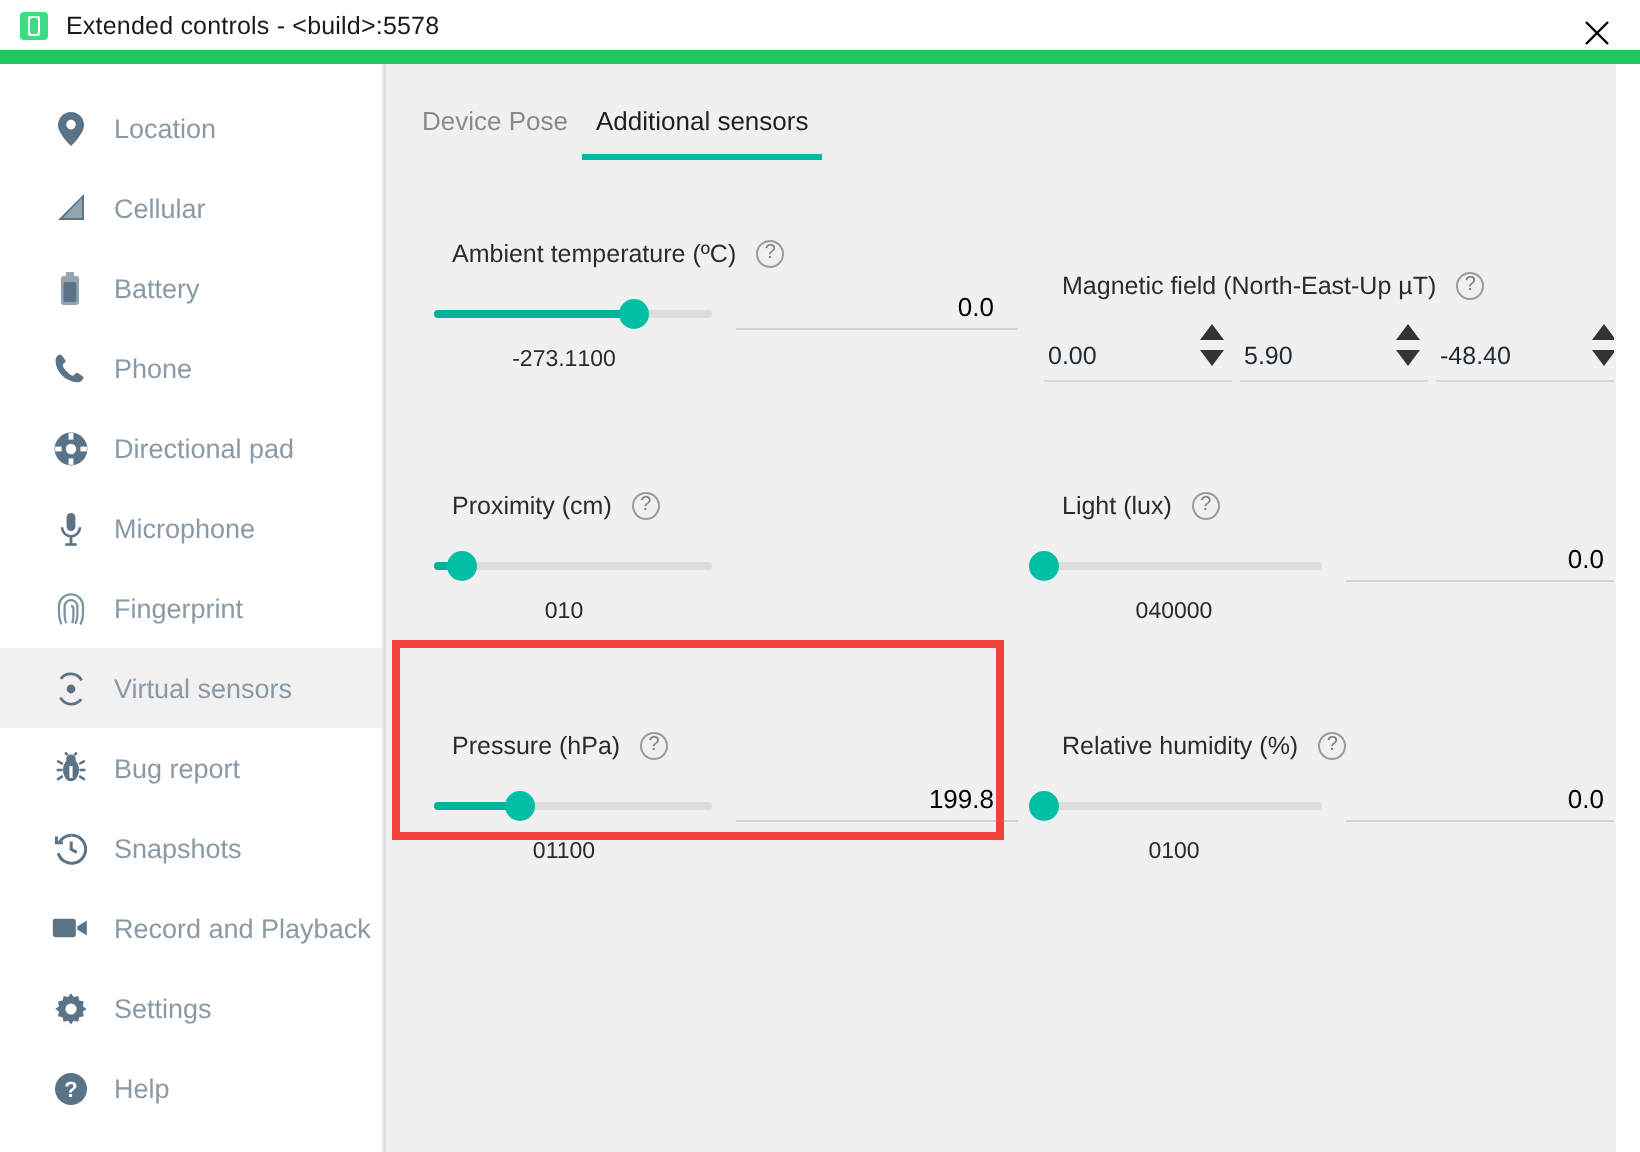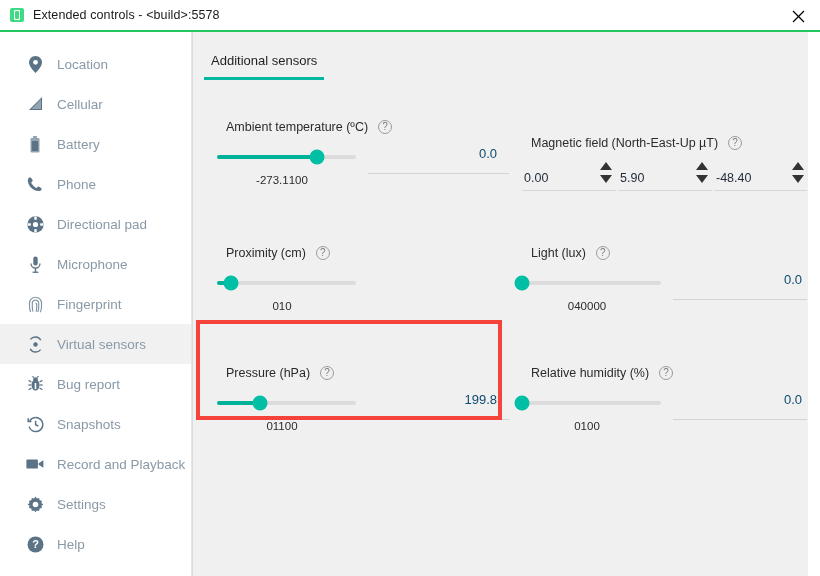--- a/index.html
+++ b/index.html
@@ -15,21 +15,21 @@
     background: #ffffff;
     display: flex; flex-direction: column;
   }
 
   
   .titlebar {
     height: 32px; flex: 0 0 32px;
     background: #ffffff;
     display: flex; align-items: center;
     position: relative;
-    border-bottom: 2px solid #22c55e;
+    border-bottom: 7px solid #22c55e;
   }
   .app-icon {
     width: 14px; height: 14px;
     margin-left: 10px; margin-right: 9px;
     flex: 0 0 14px;
     position: relative;
   }
   .app-icon .outer {
     position: absolute; inset: 0;
     background: #3ddc84;
@@ -183,29 +183,29 @@
     margin-top: 15px;
     padding-right: 9px;
   }
 
   .value-col {
     flex: 1 1 auto; position: relative;
     padding-left: 12px;
   }
   .value-field {
     text-align: right;
-    font-size: 13px; color: #0c4a6e;
+    font-size: 13px; color: #000000;
     padding-right: 12px;
-    padding-bottom: 12px;
+    padding-bottom: 3px;
     border-bottom: 1px solid #d4d4d4;
     cursor: text;
   }
 
   
-  .triple { display: flex; padding-left: 13px; }
+  .triple { display: flex; padding-left: 13px; justify-content: space-between; }
   .spin {
     display: flex; align-items: flex-start;
     width: 94px; flex: 0 0 94px;
     border-bottom: 1px solid #d6d6d6;
     padding-bottom: 5px;
     margin-right: 2px;
   }
   .spin .num {
     flex: 1 1 auto;
     font-size: 12.5px; color: #1f2a37;
@@ -413,20 +413,21 @@
             </svg>
         </span>
         <span class="side-label">Help</span>
       </div>
 
     </div>
 
     <div class="content">
 
       <div class="tabs">
+        <div class="tab">Device Pose</div>
         <div class="tab active">Additional sensors</div>
       </div>
 
       <div class="grid">
 
         <div class="sensor" style="left:11px; top:40px;">
           <div class="s-head">
             <span class="s-title">Ambient temperature (ºC)</span>
             <span class="help">?</span>
           </div>

